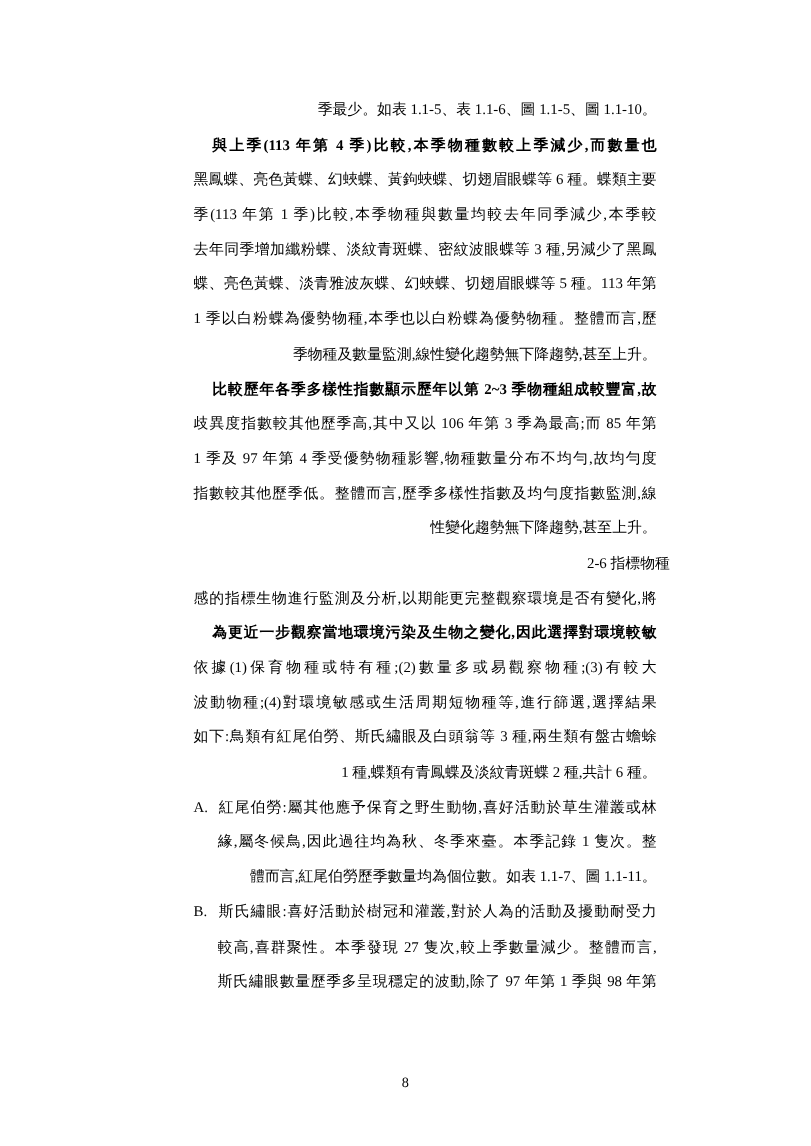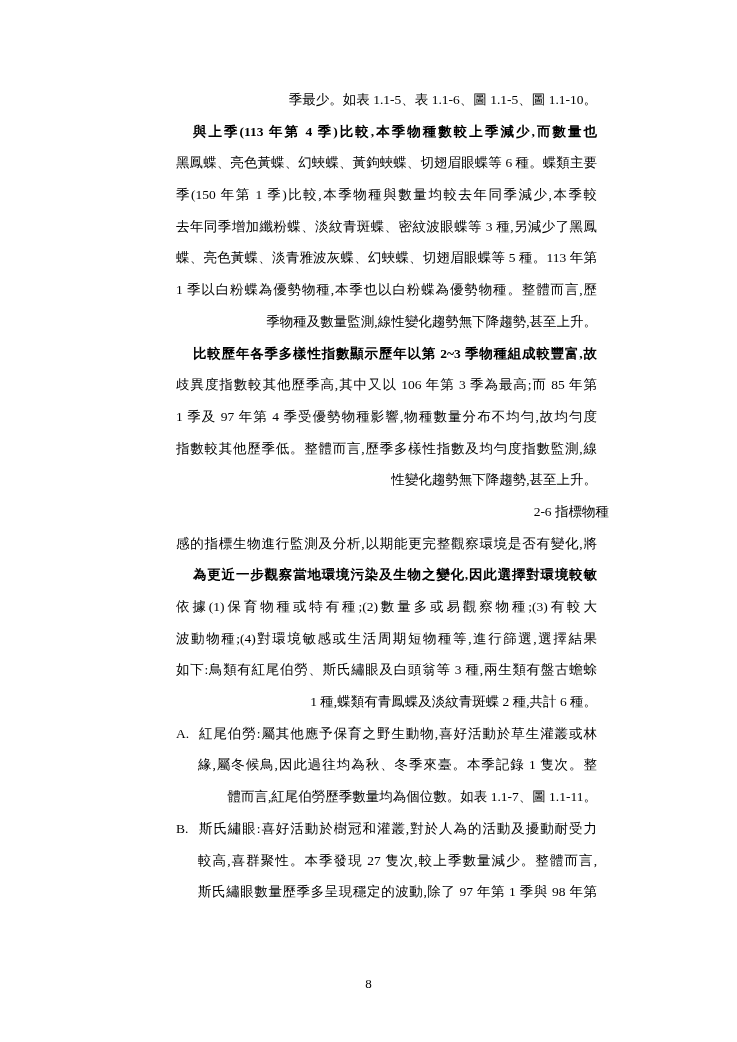--- a/index.html
+++ b/index.html
@@ -55,21 +55,21 @@
   }
 </style>
 </head>
 <body>
 
 <div class="page">
   <div class="content" id="content">
       <div class="line body">季最少。如表 1.1-5、表 1.1-6、圖 1.1-5、圖 1.1-10。</div>
       <div class="line first just">與上季(113 年第 4 季)比較,本季物種數較上季減少,而數量也</div>
       <div class="line body just">黑鳳蝶、亮色黃蝶、幻蛺蝶、黃鉤蛺蝶、切翅眉眼蝶等 6 種。蝶類主要</div>
-      <div class="line body just">季(150 年第 1 季)比較,本季物種與數量均較去年同季減少,本季較</div>
+      <div class="line body just">季(113 年第 1 季)比較,本季物種與數量均較去年同季減少,本季較</div>
       <div class="line body just">去年同季增加纖粉蝶、淡紋青斑蝶、密紋波眼蝶等 3 種,另減少了黑鳳</div>
       <div class="line body just">蝶、亮色黃蝶、淡青雅波灰蝶、幻蛺蝶、切翅眉眼蝶等 5 種。113 年第</div>
       <div class="line body just">1 季以白粉蝶為優勢物種,本季也以白粉蝶為優勢物種。整體而言,歷</div>
       <div class="line body">季物種及數量監測,線性變化趨勢無下降趨勢,甚至上升。</div>
       <div class="line first just">比較歷年各季多樣性指數顯示歷年以第 2~3 季物種組成較豐富,故</div>
       <div class="line body just">歧異度指數較其他歷季高,其中又以 106 年第 3 季為最高;而 85 年第</div>
       <div class="line body just">1 季及 97 年第 4 季受優勢物種影響,物種數量分布不均勻,故均勻度</div>
       <div class="line body just">指數較其他歷季低。整體而言,歷季多樣性指數及均勻度指數監測,線</div>
       <div class="line body">性變化趨勢無下降趨勢,甚至上升。</div>
       <div class="line heading">2-6 指標物種</div>

